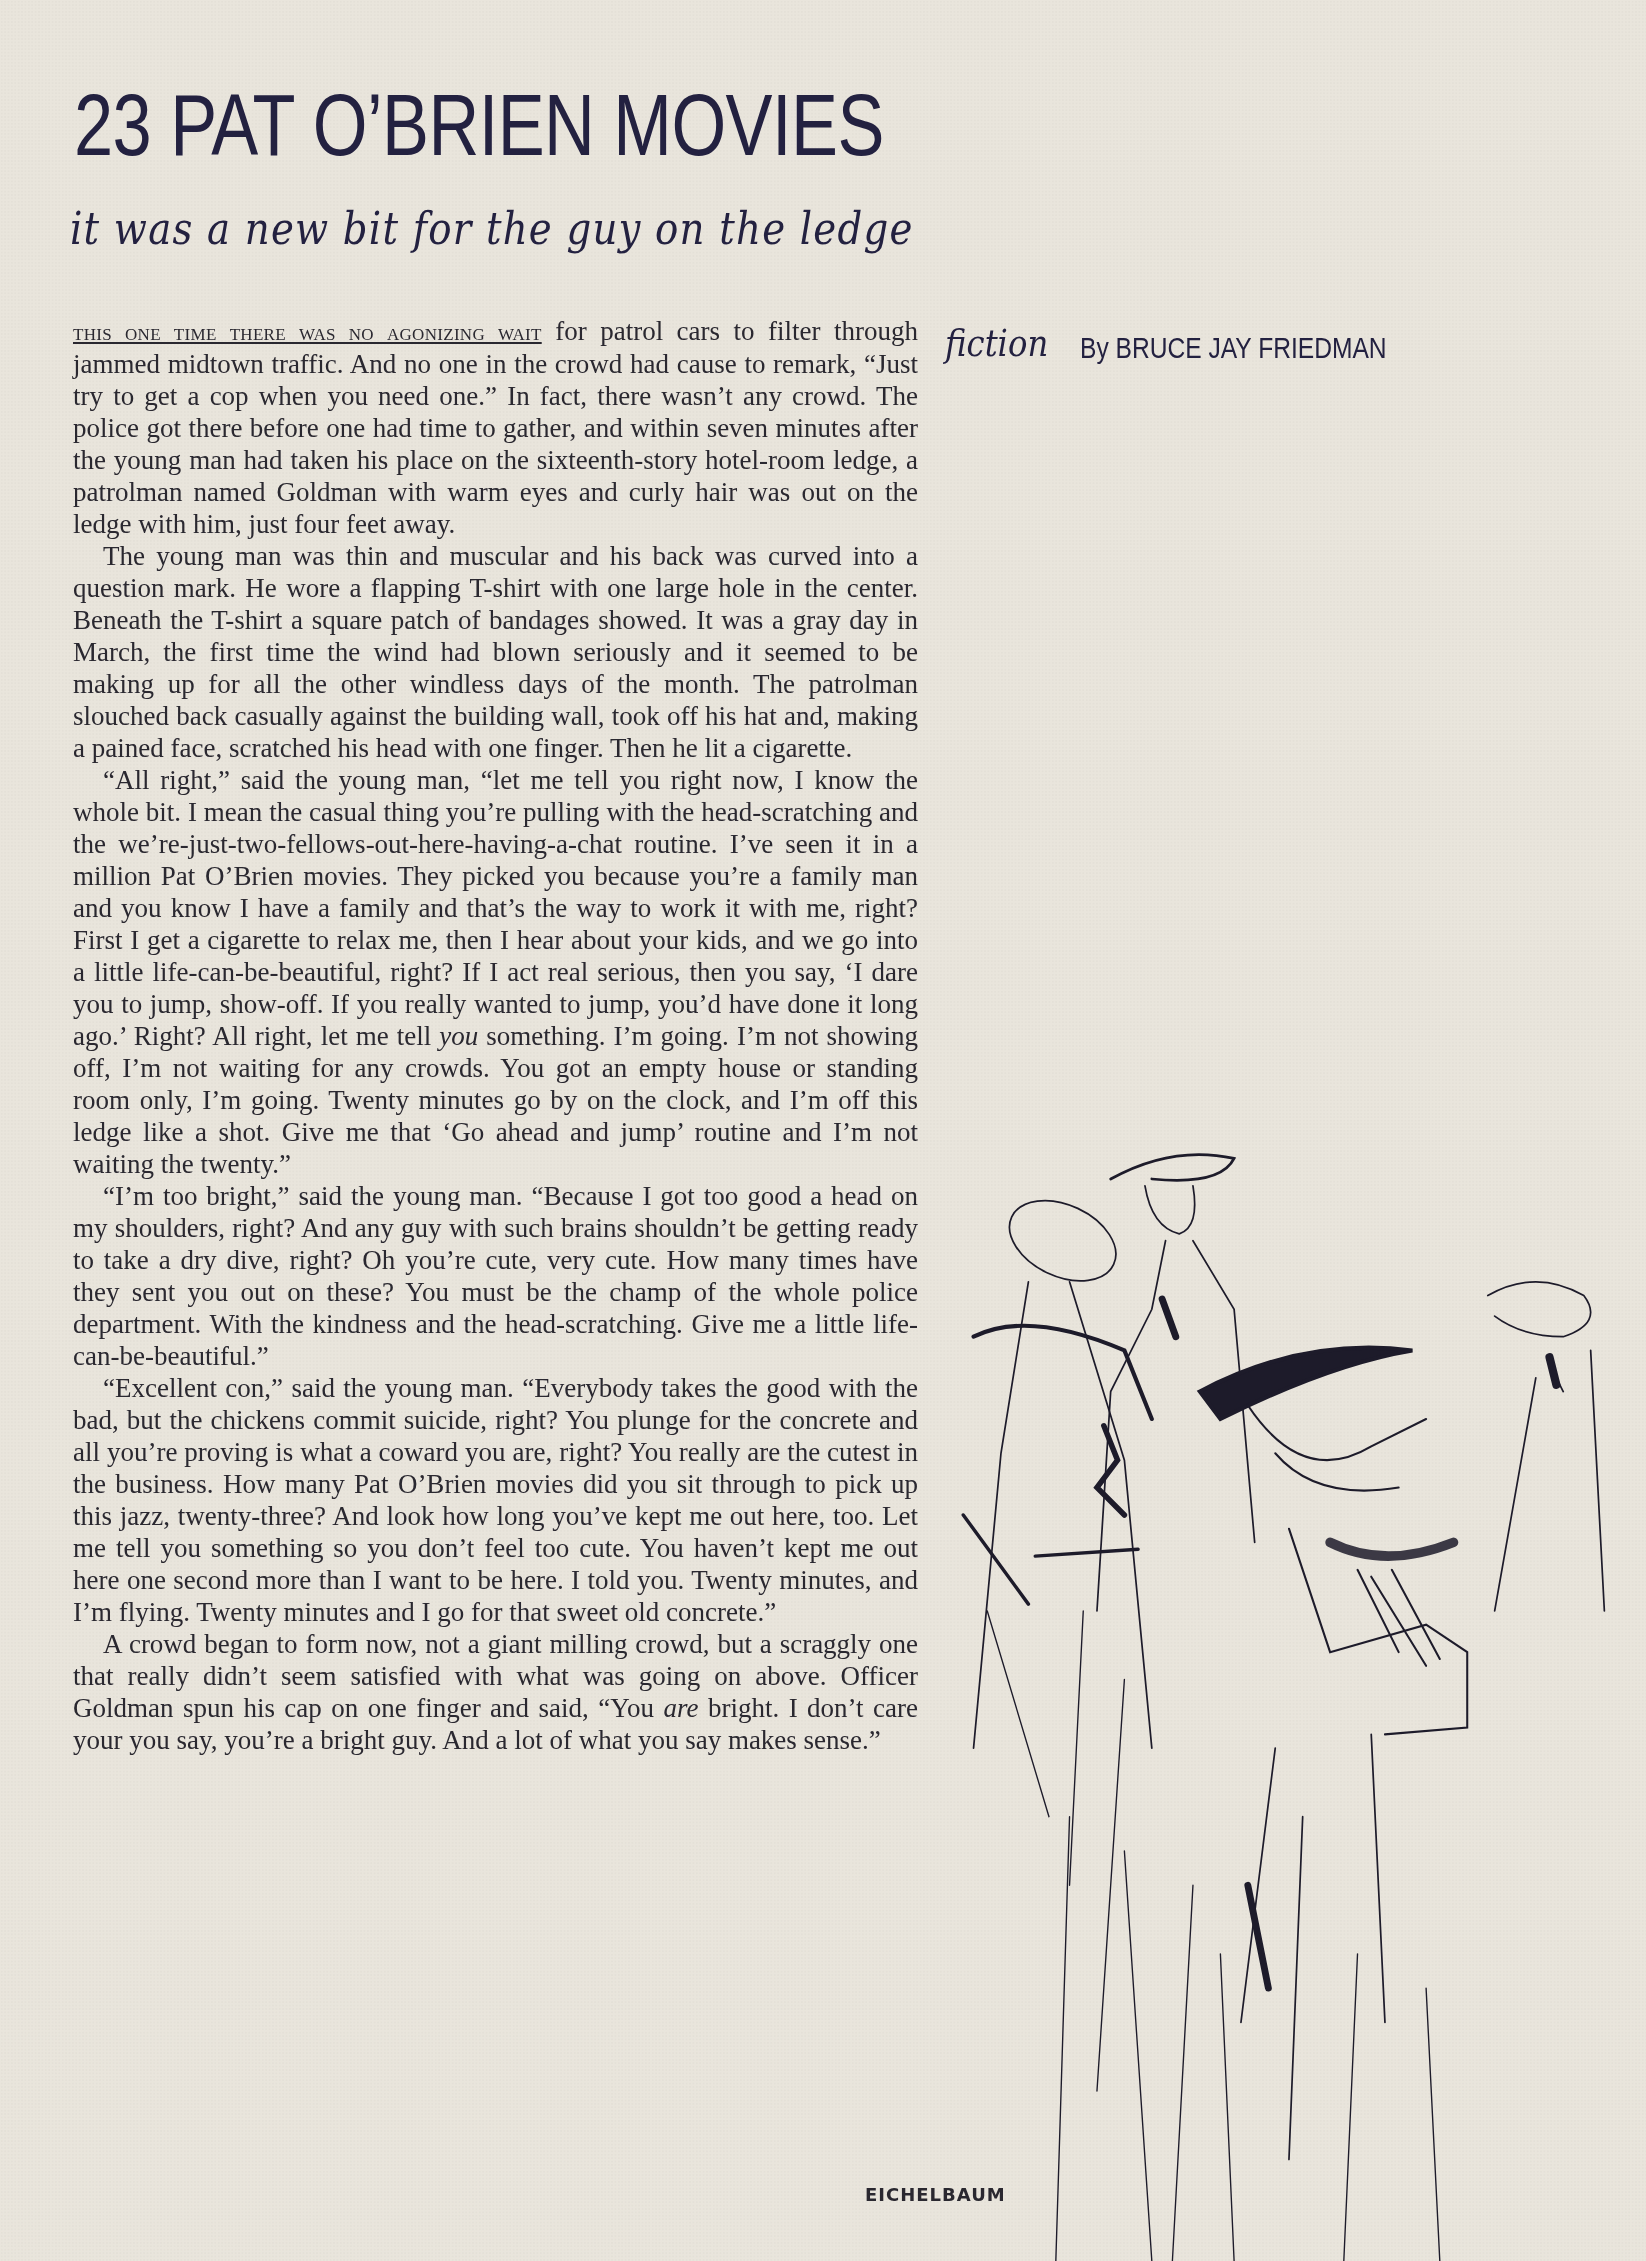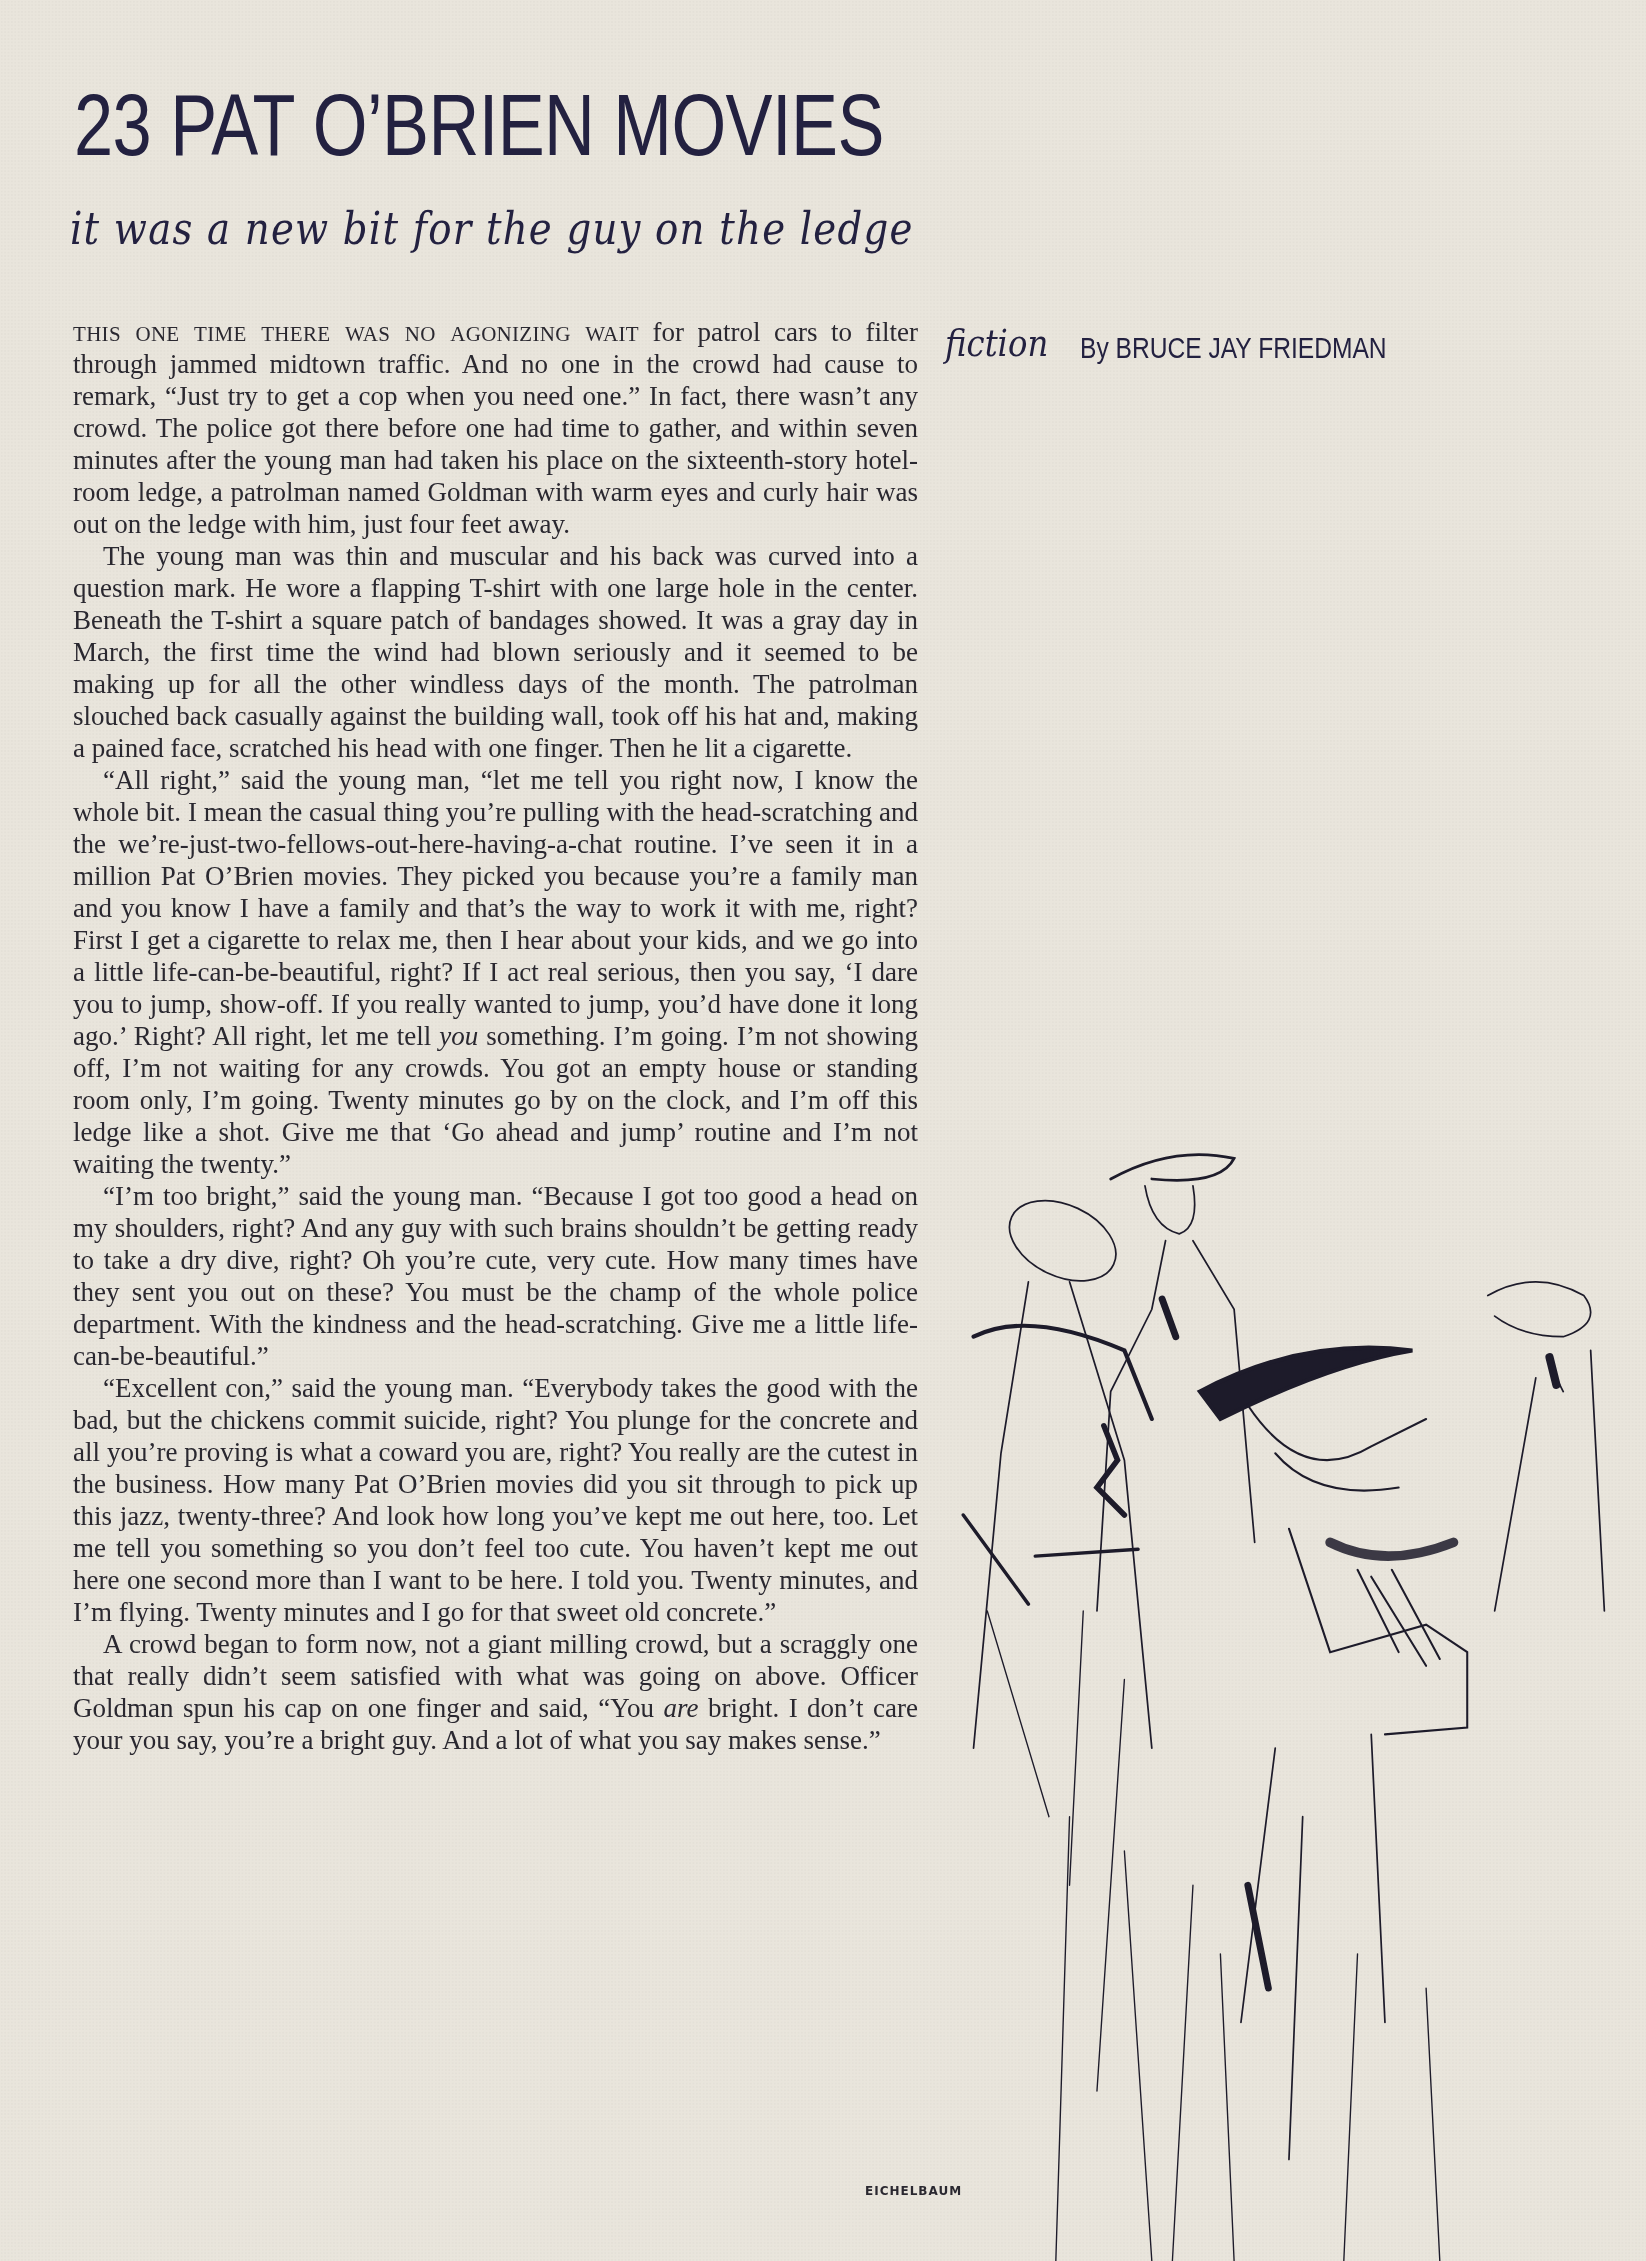--- a/index.html
+++ b/index.html
@@ -37,24 +37,24 @@
     transform:scaleX(0.82); transform-origin:left bottom; display:inline-block;
     margin-left:-13.7px;
   }
   .column {
     position:absolute; left:73px; top:315px; width:845px;
     font-family:"Liberation Serif", serif; font-size:27px; line-height:32px;
     color:#2a2830; text-align:justify;
   }
   .column p { margin:0; text-indent:30px; }
   .column p.first { text-indent:0; }
-  .smallcaps { font-variant:small-caps; font-size:30px; letter-spacing:0.3px; }
+  .smallcaps { font-variant:small-caps; font-size:24px; letter-spacing:0.3px;text-decoration:underline; }
   .credit {
     position:absolute; left:865px; top:2184px;
-    font-family:"DejaVu Sans", sans-serif; font-weight:bold; font-size:12px;
+    font-family:"DejaVu Sans", sans-serif; font-weight:bold; font-size:18px;
     letter-spacing:1px; color:#2a2830;
   }
   .illustration { position:absolute; left:946px; top:1131px; width:701px; height:1130px; }
 </style>
 </head>
 <body>
 
 <h1 class="title">23 PAT O’BRIEN MOVIES</h1>
 <h2 class="subtitle">it was a new bit for the guy on the ledge</h2>
 

